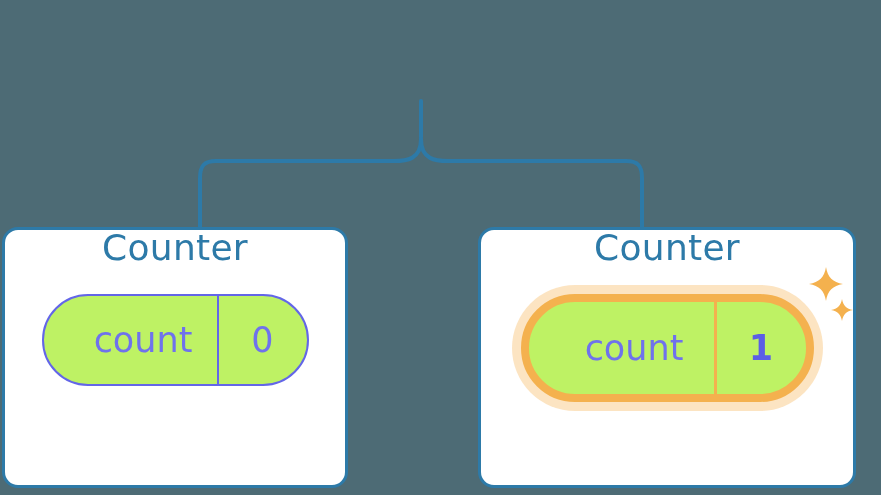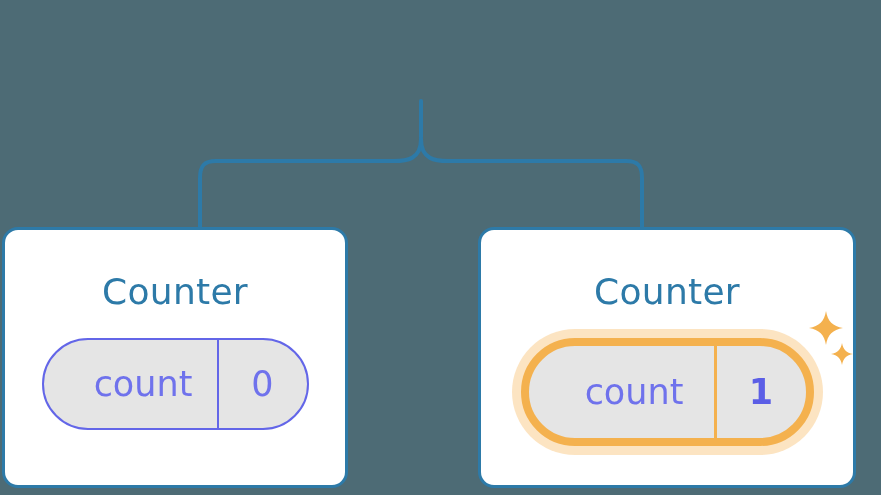--- a/index.html
+++ b/index.html
@@ -52,21 +52,20 @@
   .div-label {
     color: #2d7aa8;
     font-size: 37px;
     line-height: 1;
     letter-spacing: 0.5px;
   }
 
   .card {
     border-radius: 16px;
     justify-content: flex-start;
-    padding-top: 44px;
   }
   #node-counter-left {
     left: 2px;
     top: 227px;
     width: 346px;
     height: 261px;
   }
   #node-counter-right {
     left: 478px;
     top: 227px;
@@ -88,21 +87,21 @@
     display: flex;
     align-items: center;
     justify-content: center;
   }
   .pill {
     position: relative;
     display: flex;
     align-items: stretch;
     box-sizing: border-box;
     border-radius: 999px;
-    background: #e5e5e5;
+    background: #bef264;
     justify-content: space-between;
   }
   .pill-normal {
     border: 2px solid #6366e8;
     height: 92px;
   }
   .pill-highlight {
     border: 8px solid #f4b14e;
     height: 108px;
     box-shadow: 0 0 0 9px rgba(248, 190, 110, 0.42);

